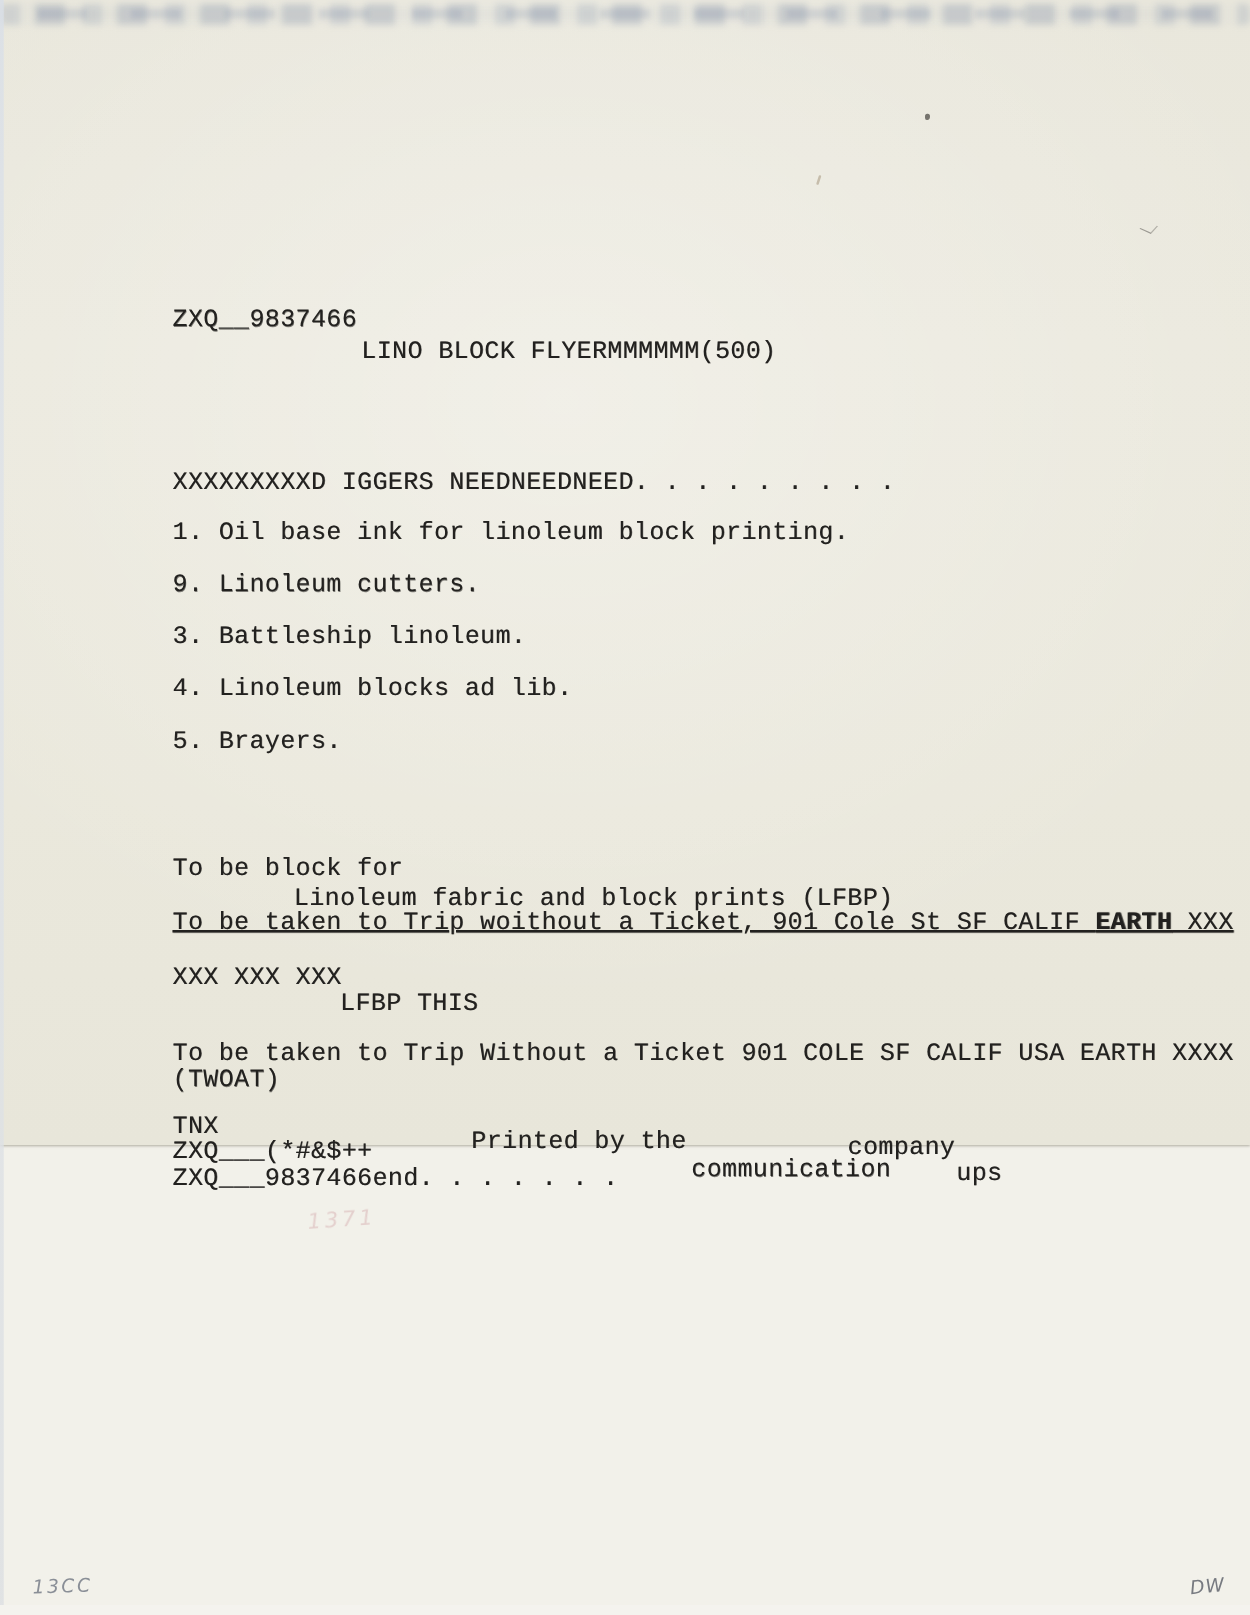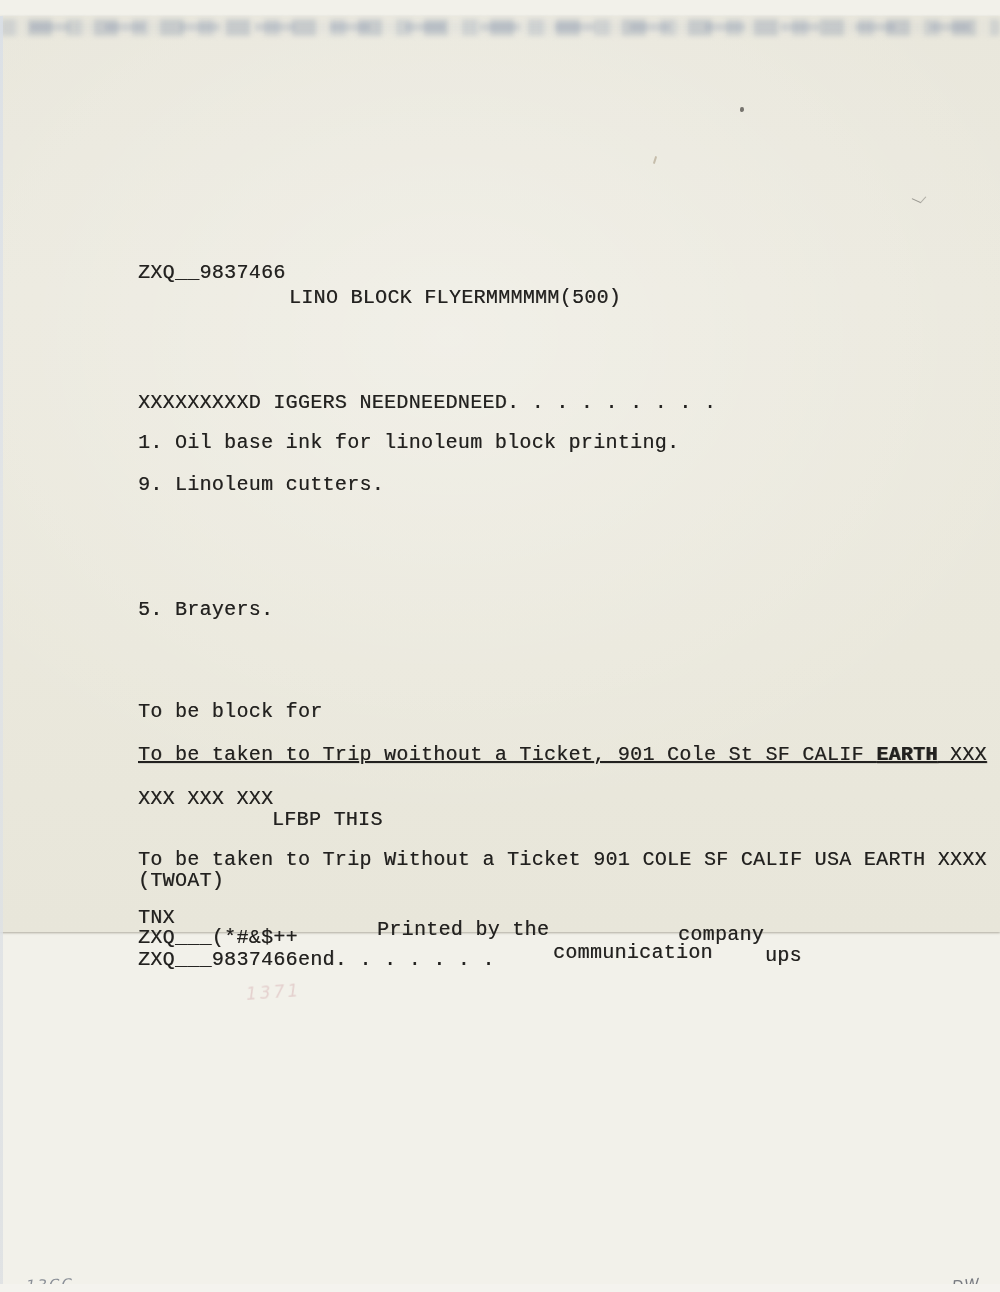--- a/index.html
+++ b/index.html
@@ -13,21 +13,20 @@
   }
   .paper {
     position: absolute;
     left: 0; top: 0;
     width: 1000px;
     height: 916px;
     background:
       radial-gradient(ellipse 900px 700px at 45% 35%, rgba(255,255,255,0.30), rgba(255,255,255,0) 70%),
       linear-gradient(180deg, #e9e7dc 0%, #ebe9de 30%, #eae8dc 70%, #e8e6da 100%);
     box-shadow: 0 1px 2px rgba(120,115,100,0.55);
-    margin-top: 16px;
   }
   .left-edge {
     position: absolute;
     left: 0; top: 0;
     width: 3px; height: 1284px;
     background: linear-gradient(180deg, #d9dfe8, #dfe3e8 40%, #dcdfe2);
     opacity: 0.8;
   }
   .top-smudge {
     position: absolute;
@@ -119,24 +118,27 @@
   <div class="top-smudge2"></div>
   <div class="left-edge"></div>
 
   <div class="tw" style="left:138px; top:246px;">ZXQ__9837466</div>
   <div class="tw" style="left:289px; top:271px;">LINO BLOCK FLYERMMMMMM(500)</div>
 
   <div class="tw" style="left:138px; top:376px;">XXXXXXXXXD IGGERS NEEDNEEDNEED. . . . . . . . .</div>
 
   <div class="tw" style="left:138px; top:416px;text-align:center;">1. Oil base ink for linoleum block printing.</div>
   <div class="tw" style="left:138px; top:458px;">9. Linoleum cutters.</div>
+  <div class="tw" style="left:138px; top:499px;">3. Battleship linoleum.</div>
+  <div class="tw" style="left:138px; top:541px;">4. Linoleum blocks ad lib.</div>
   <div class="tw" style="left:138px; top:583px;">5. Brayers.</div>
 
 
   <div class="tw" style="left:138px; top:685px;">To be block for</div>
+  <div class="tw" style="left:235px; top:709px;">Linoleum fabric and block prints (LFBP)</div>
 
   <div class="tw" style="left:138px; top:728px;text-decoration:underline;"><span>To be taken to Trip woithout a Ticket, 901 Cole St SF CALIF </span><span class="dbl">EARTH</span><span> XXX</span></div>
   <div class="tw" style="left:138px; top:772px;">XXX XXX XXX</div>
   <div class="tw" style="left:272px; top:793px;">LFBP THIS</div>
 
   <div class="tw" style="left:138px; top:833px;">To be taken to Trip Without a Ticket 901 COLE SF CALIF USA EARTH XXXX</div>
   <div class="tw" style="left:138px; top:854px;font-family:Liberation Mono, monospace;">(TWOAT)</div>
 
   <div class="tw" style="left:138px; top:891px;">TNX</div>
   <div class="tw" style="left:138px; top:911px;">ZXQ___(*#&amp;$++</div>

